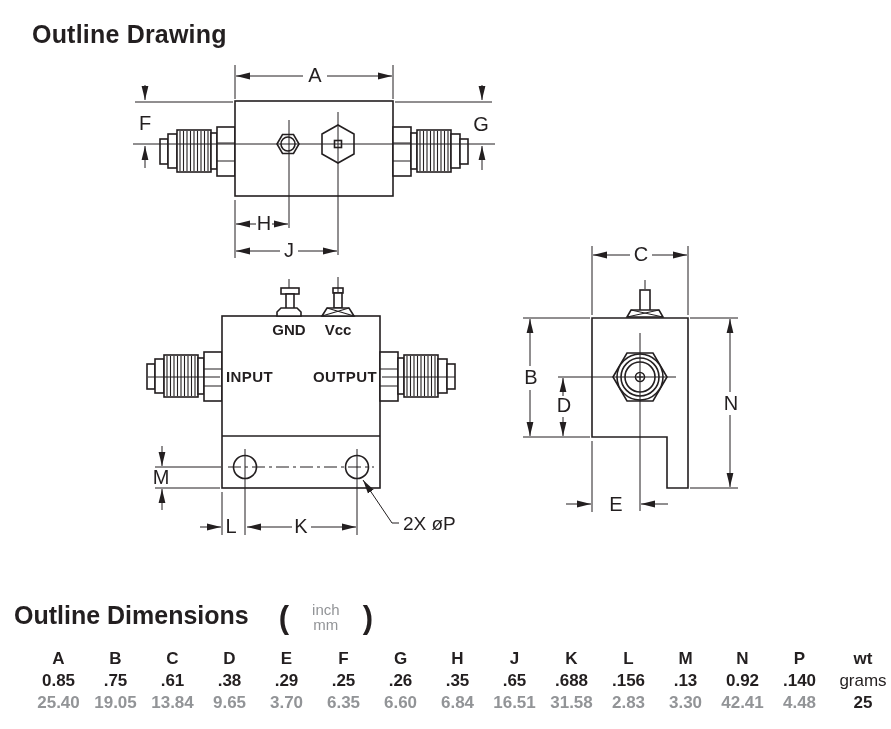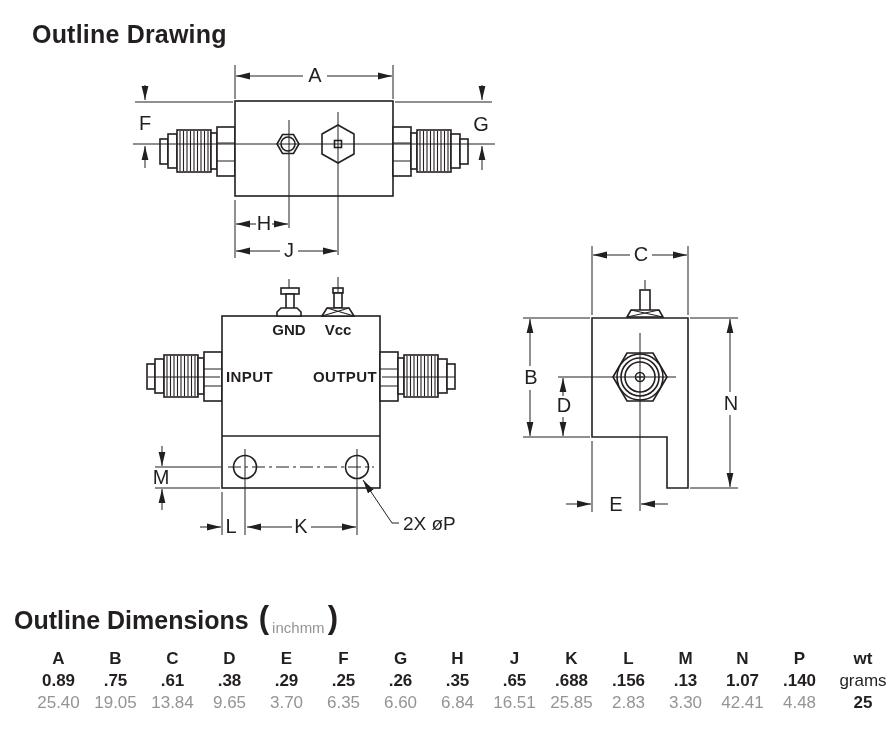--- a/index.html
+++ b/index.html
@@ -6,34 +6,34 @@
   .page{position:relative;width:891px;height:729px;background:#ffffff;overflow:hidden;
         font-family:"Liberation Sans",sans-serif;color:#231f20;}
   .main-title{position:absolute;left:16px;top:4px;margin:16px;font-size:25px;font-weight:700;
               letter-spacing:.2px;color:#231f20;}
   .drawing-svg{position:absolute;left:0;top:0;}
   svg text{font-family:"Liberation Sans",sans-serif;fill:#231f20;}
   .dimletter{font-size:20px;font-weight:400;}
   .pinlabel{font-size:15px;font-weight:700;}
   .portlabel{font-size:15px;font-weight:700;letter-spacing:.4px;}
   .notelabel{font-size:19px;font-weight:400;}
-  .dims-head{position:absolute;left:14px;top:601px;display:flex;align-items:flex-end;}
+  .dims-head{position:absolute;left:14px;top:601px;display:flex;align-items:flex-start;gap:20px;}
   .dims-title{font-size:25px;font-weight:700;color:#231f20;white-space:nowrap;}
   .paren{font-size:31px;font-weight:700;line-height:34px;color:#231f20;}
   .paren.open{margin-left:10px;}
-  .unit-stack{display:flex;flex-direction:row;align-items:center;justify-content:center;
+  .unit-stack{display:flex;flex-direction:column;align-items:center;justify-content:center;
               margin:1px 3px 0 3px;}
   .unit-stack span{font-size:15px;line-height:15px;color:#929497;}
   .dims-table{position:absolute;left:30px;top:648px;width:870px;}
   .trow{display:grid;grid-template-columns:repeat(14,57px) 70px;height:22px;}
   .trow span{text-align:center;font-size:17px;line-height:22px;white-space:nowrap;}
   .trow.letters span{font-weight:700;color:#231f20;}
   .trow.inch span{font-weight:700;color:#231f20;}
   .trow.inch span.wtcell{font-weight:400;}
-  .trow.mm span{font-weight:400;color:#929497;}
+  .trow.mm span{font-weight:700;color:#929497;}
   .trow.mm span.wtcell{font-weight:700;color:#231f20;}
 </style>
 </head>
 <body>
 
 <div class="page">
 
   <h1 class="main-title">Outline Drawing</h1>
 
   <svg class="drawing-svg" width="891" height="560" viewBox="0 0 891 560">
@@ -219,47 +219,47 @@
       <span>H</span>
       <span>J</span>
       <span>K</span>
       <span>L</span>
       <span>M</span>
       <span>N</span>
       <span>P</span>
       <span class="wtcell">wt</span>
     </div>
     <div class="trow inch">
-      <span>0.89</span>
+      <span>0.85</span>
       <span>.75</span>
       <span>.61</span>
       <span>.38</span>
       <span>.29</span>
       <span>.25</span>
       <span>.26</span>
       <span>.35</span>
       <span>.65</span>
       <span>.688</span>
       <span>.156</span>
       <span>.13</span>
-      <span>1.07</span>
+      <span>0.92</span>
       <span>.140</span>
       <span class="wtcell">grams</span>
     </div>
     <div class="trow mm">
       <span>25.40</span>
       <span>19.05</span>
       <span>13.84</span>
       <span>9.65</span>
       <span>3.70</span>
       <span>6.35</span>
       <span>6.60</span>
       <span>6.84</span>
       <span>16.51</span>
-      <span>25.85</span>
+      <span>31.58</span>
       <span>2.83</span>
       <span>3.30</span>
       <span>42.41</span>
       <span>4.48</span>
       <span class="wtcell">25</span>
     </div>
   </div>
 
 </div>
 

